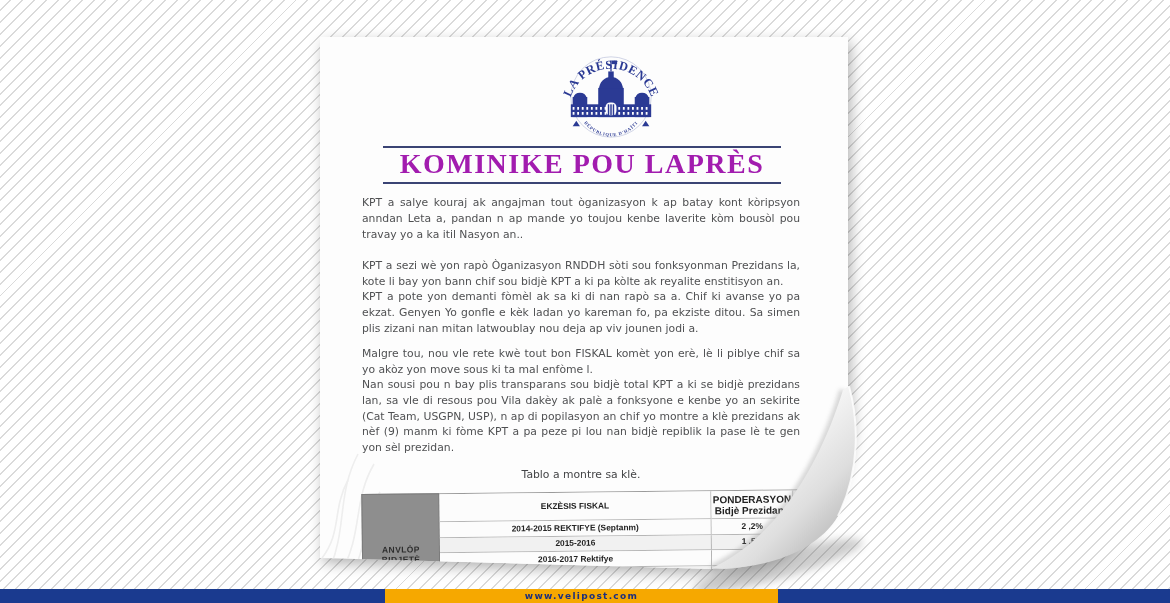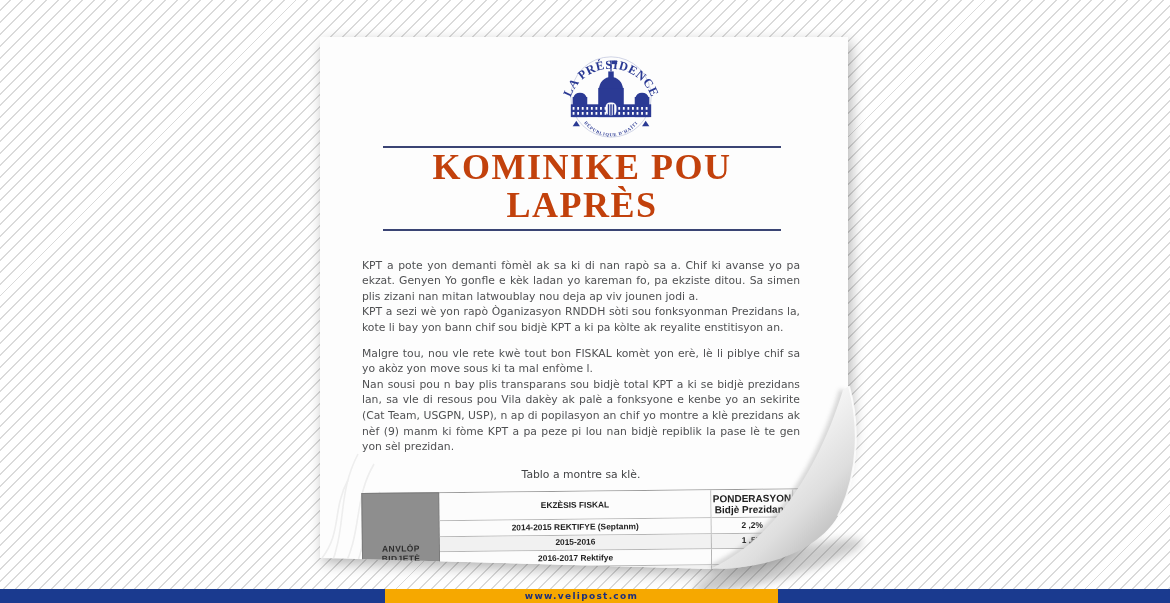--- a/index.html
+++ b/index.html
@@ -21,21 +21,21 @@
   .content{position:relative;padding-left:42px;width:498px;}
   .logo-box{width:114px;margin:18px auto 0;display:block;}
   .logo-box svg{display:block;width:114px;height:84px;}
   .title-block{
     width:398px;margin:7px 0 0 21px;text-align:center;
     border-top:2px solid #3a4474;border-bottom:2px solid #3a4474;
     padding:1px 0 4px;
   }
   .doc-title{
     margin:0;font-family:"Liberation Serif",serif;font-weight:bold;
-    font-size:36px;letter-spacing:1.5px;color:#c2410c;line-height:1.05;
+    font-size:28px;letter-spacing:1.5px;color:#a21caf;line-height:1.05;
   }
   .bodytext{width:438px;margin-top:11px;font-size:10.8px;line-height:15.6px;
     color:#4f5052;font-weight:500;text-align:justify;}
   .bodytext p{margin:0;}
   .gap-lg{height:16px;}
   .gap-md{height:10px;}
   .caption{margin-top:12px !important;font-weight:400;color:#434446;text-align:center;}
   
   .tbl{
     display:flex;margin-top:11px;width:486px;
@@ -125,23 +125,24 @@
             <textPath href="#arcB" startOffset="50%" text-anchor="middle">RÉPUBLIQUE D'HAÏTI</textPath>
           </text>
         </svg>
       </div>
 
       <div class="title-block">
         <h1 class="doc-title">KOMINIKE POU LAPRÈS</h1>
       </div>
 
       <div class="bodytext">
+        <p>KPT a salye kouraj ak angajman tout òganizasyon k ap batay kont kòripsyon anndan Leta a, pandan n ap mande yo toujou kenbe laverite kòm bousòl pou travay yo a ka itil Nasyon an..</p>
         <div class="gap-lg"></div>
+        <p>KPT a sezi wè yon rapò Òganizasyon RNDDH sòti sou fonksyonman Prezidans la, kote li bay yon bann chif sou bidjè KPT a ki pa kòlte ak reyalite enstitisyon an.</p>
         <p>KPT a pote yon demanti fòmèl ak sa ki di nan rapò sa a. Chif ki avanse yo pa ekzat. Genyen Yo gonfle e kèk ladan yo kareman fo, pa ekziste ditou. Sa simen plis zizani nan mitan latwoublay nou deja ap viv jounen jodi a.</p>
-        <p>KPT a sezi wè yon rapò Òganizasyon RNDDH sòti sou fonksyonman Prezidans la, kote li bay yon bann chif sou bidjè KPT a ki pa kòlte ak reyalite enstitisyon an.</p>
         <div class="gap-md"></div>
         <p>Malgre tou, nou vle rete kwè tout bon FISKAL komèt yon erè, lè li piblye chif sa yo akòz yon move sous ki ta mal enfòme l.</p>
         <p>Nan sousi pou n bay plis transparans sou bidjè total KPT a ki se bidjè prezidans lan, sa vle di resous pou Vila dakèy ak palè a fonksyone e kenbe yo an sekirite (Cat Team, USGPN, USP), n ap di popilasyon an chif yo montre a klè prezidans ak nèf (9) manm ki fòme KPT a pa peze pi lou nan bidjè repiblik la pase lè te gen yon sèl prezidan.</p>
         <p class="caption">Tablo a montre sa klè.</p>
       </div>
 
       <div class="tbl">
         <div class="tbl-rowhead">
           <span>ANVLÒP BIDJETÈ</span>
         </div>

